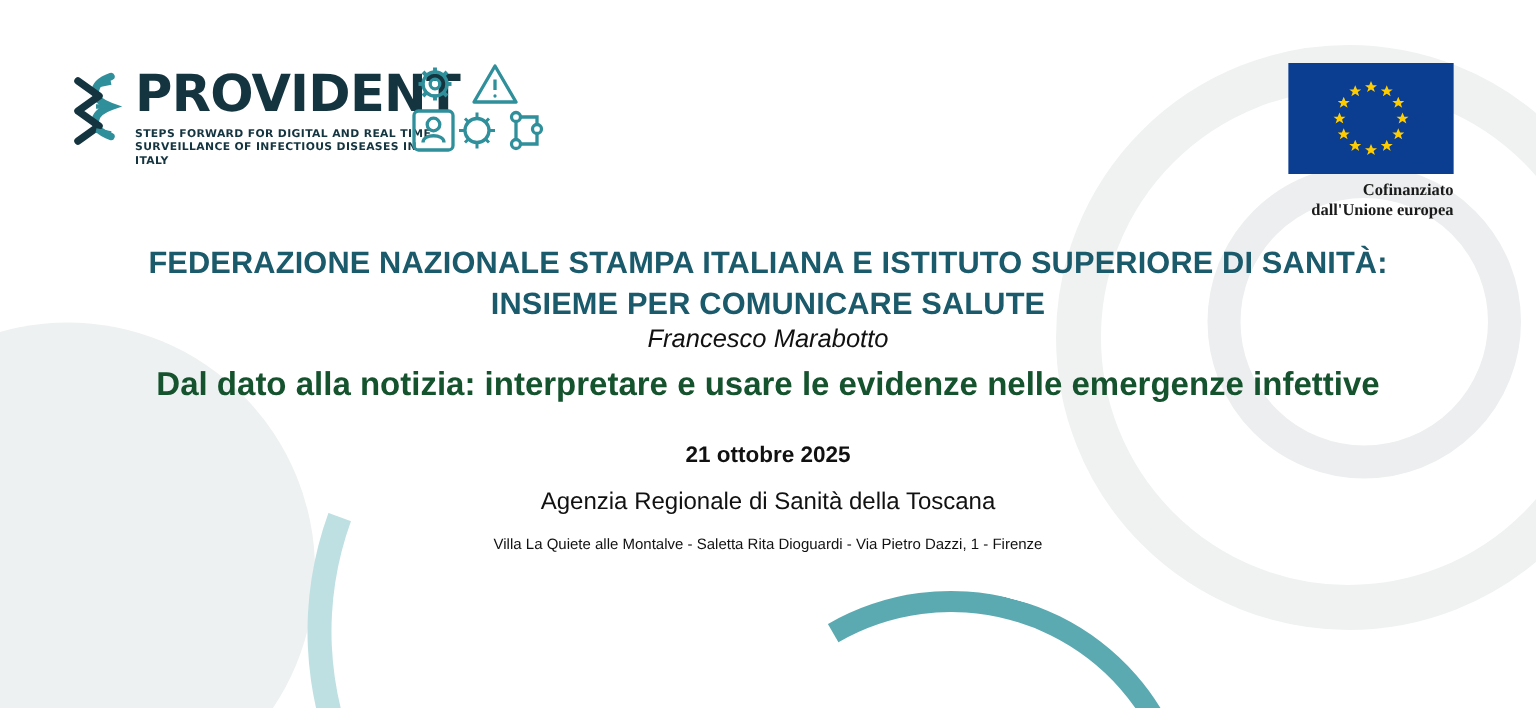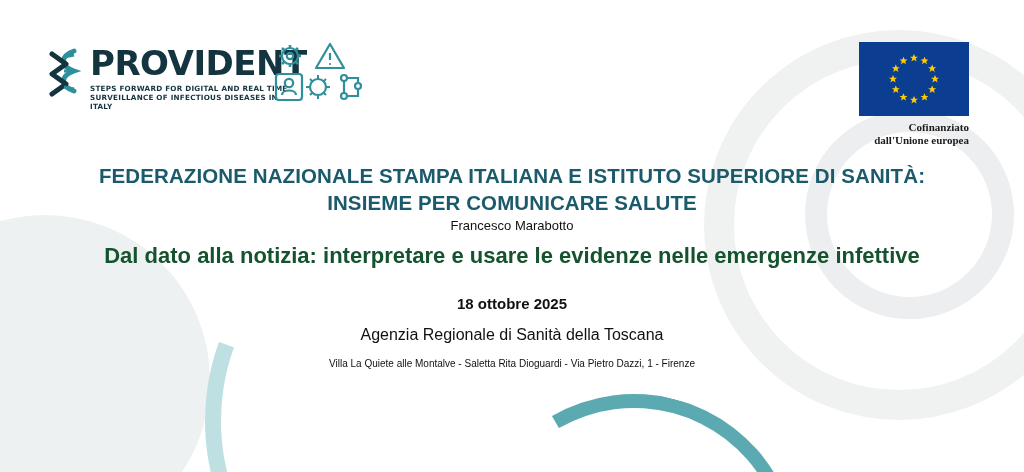--- a/index.html
+++ b/index.html
@@ -171,21 +171,22 @@
     letter-spacing: .1px;
   }
   .quote {
     margin-top: 12px;
     font-style: italic;
     font-size: 13.2px;
     color: #111;
     line-height: 19px;
   }
   .quote-author {
-    font-size: 13px;
+    font-style: italic;
+    font-size: 17px;
     color: #111;
     line-height: 19px;
   }
   .course-line1 {
     margin-top: 22px;
     color: #1c7f96;
     font-weight: bold;
     font-size: 22px;
     line-height: 30px;
   }
@@ -355,18 +356,18 @@
   <div class="content">
     <div class="title">
       <div>FEDERAZIONE NAZIONALE STAMPA ITALIANA E ISTITUTO SUPERIORE DI SANITÀ:</div>
       <div>INSIEME PER COMUNICARE SALUTE</div>
     </div>
 
     <div class="quote-author">Francesco Marabotto</div>
 
     <div class="course-line2">Dal dato alla notizia: interpretare e usare le evidenze nelle emergenze infettive</div>
 
-    <div class="date">18 ottobre 2025</div>
+    <div class="date">21 ottobre 2025</div>
     <div class="venue">Agenzia Regionale di Sanità della Toscana</div>
     <div class="address">Villa La Quiete alle Montalve - Saletta Rita Dioguardi - Via Pietro Dazzi, 1 - Firenze</div>
   </div>
 
 </div>
 
 </body></html>

